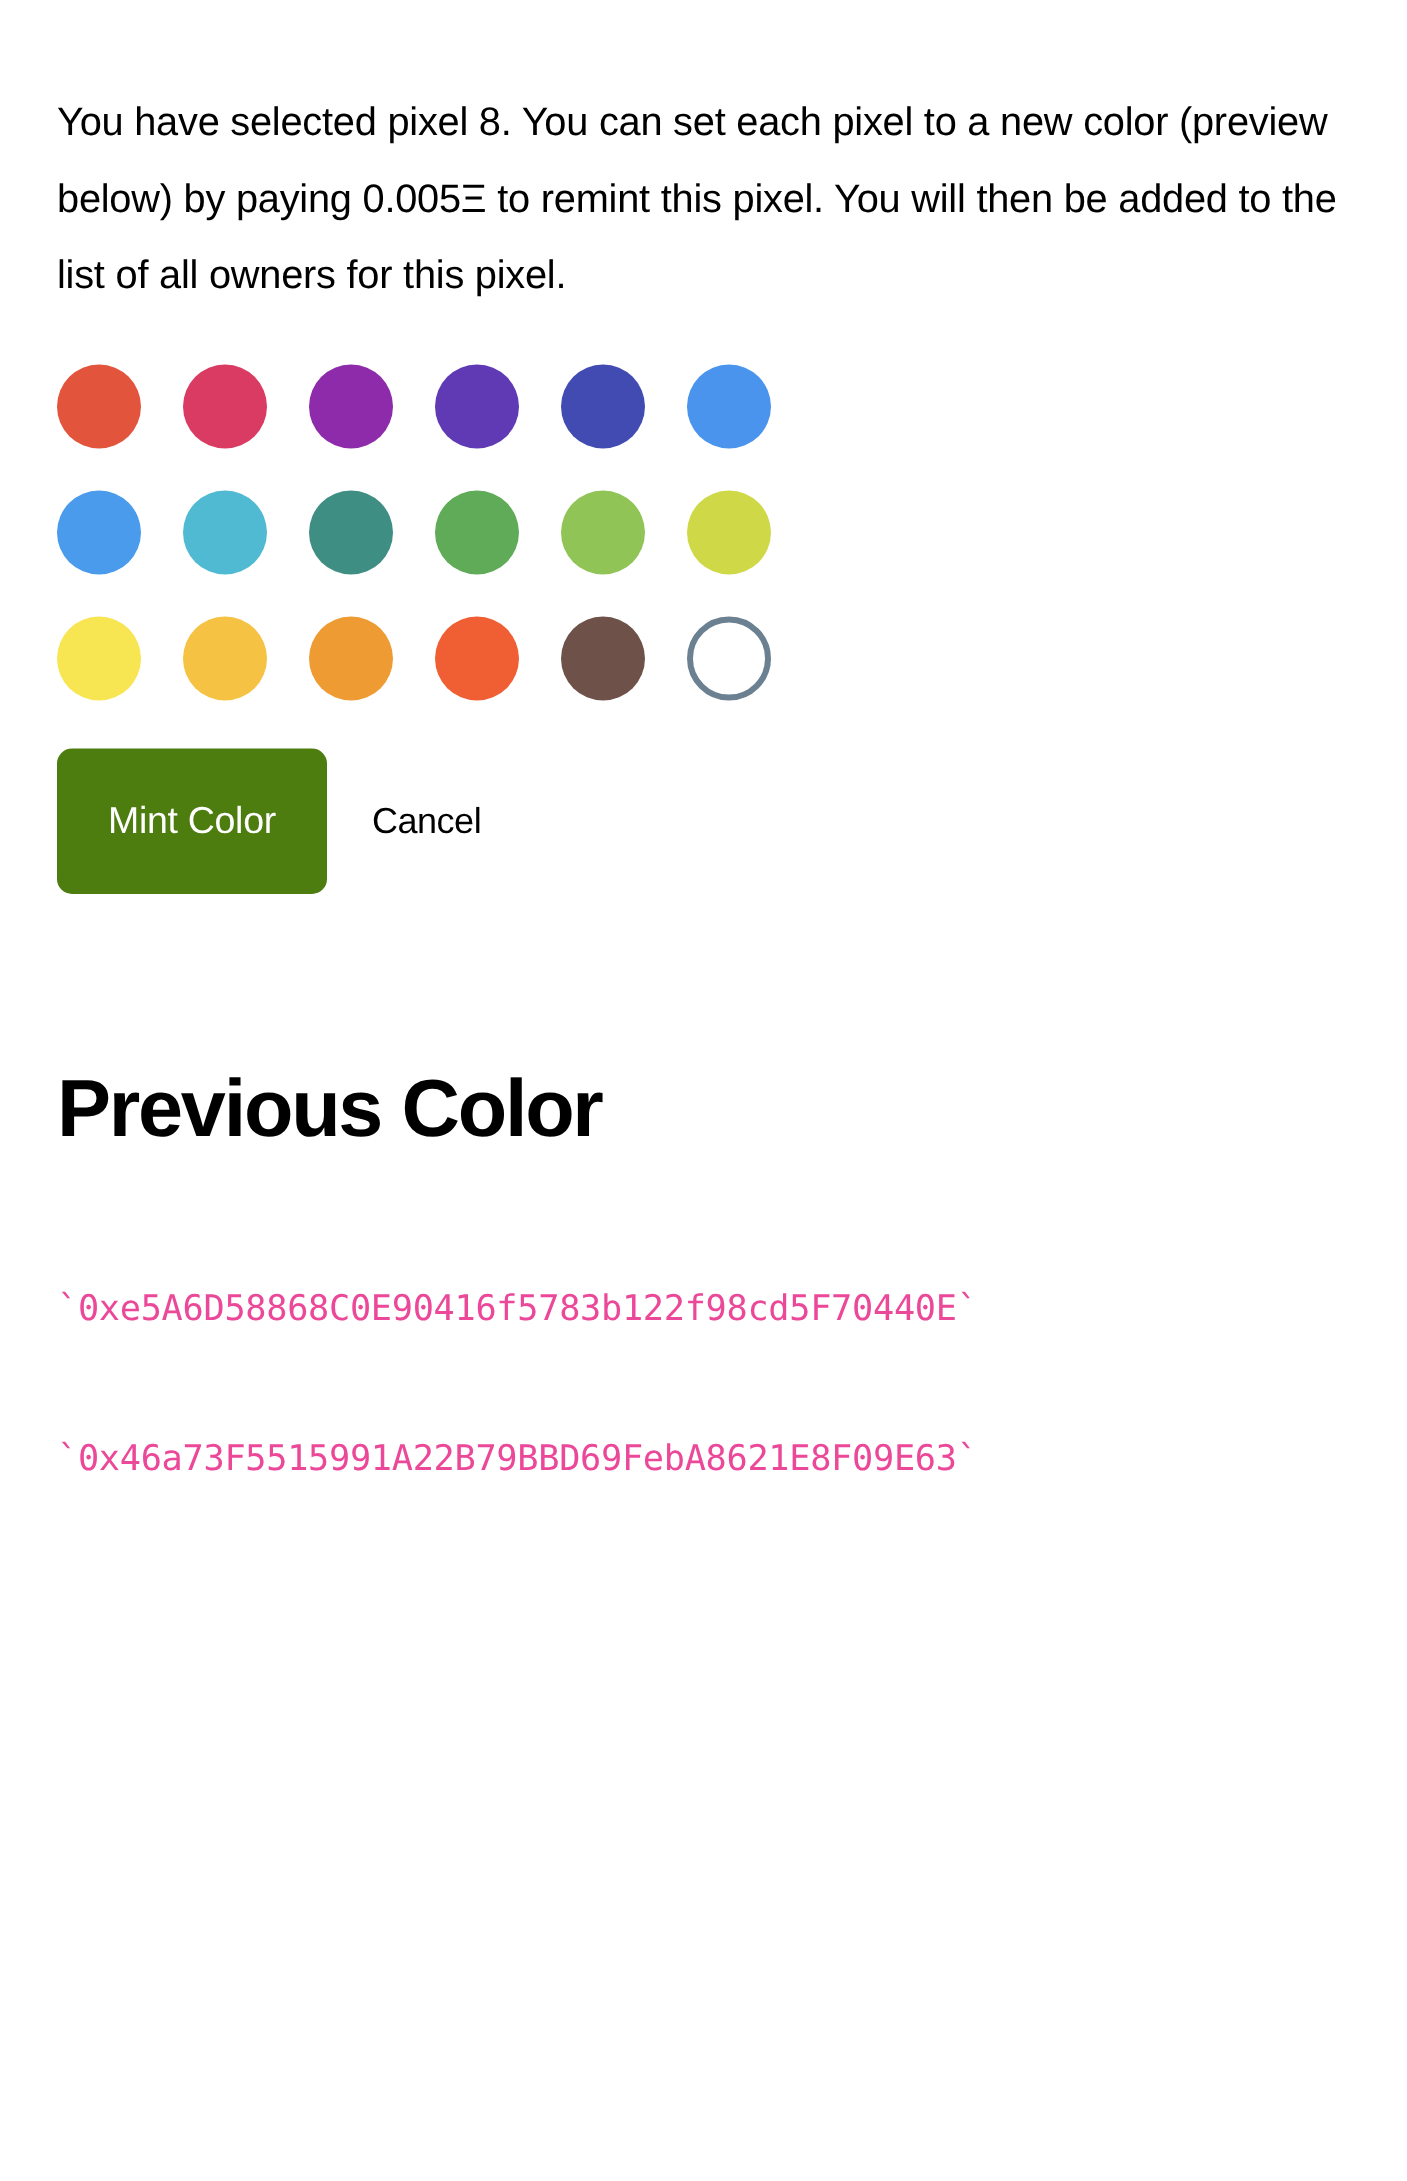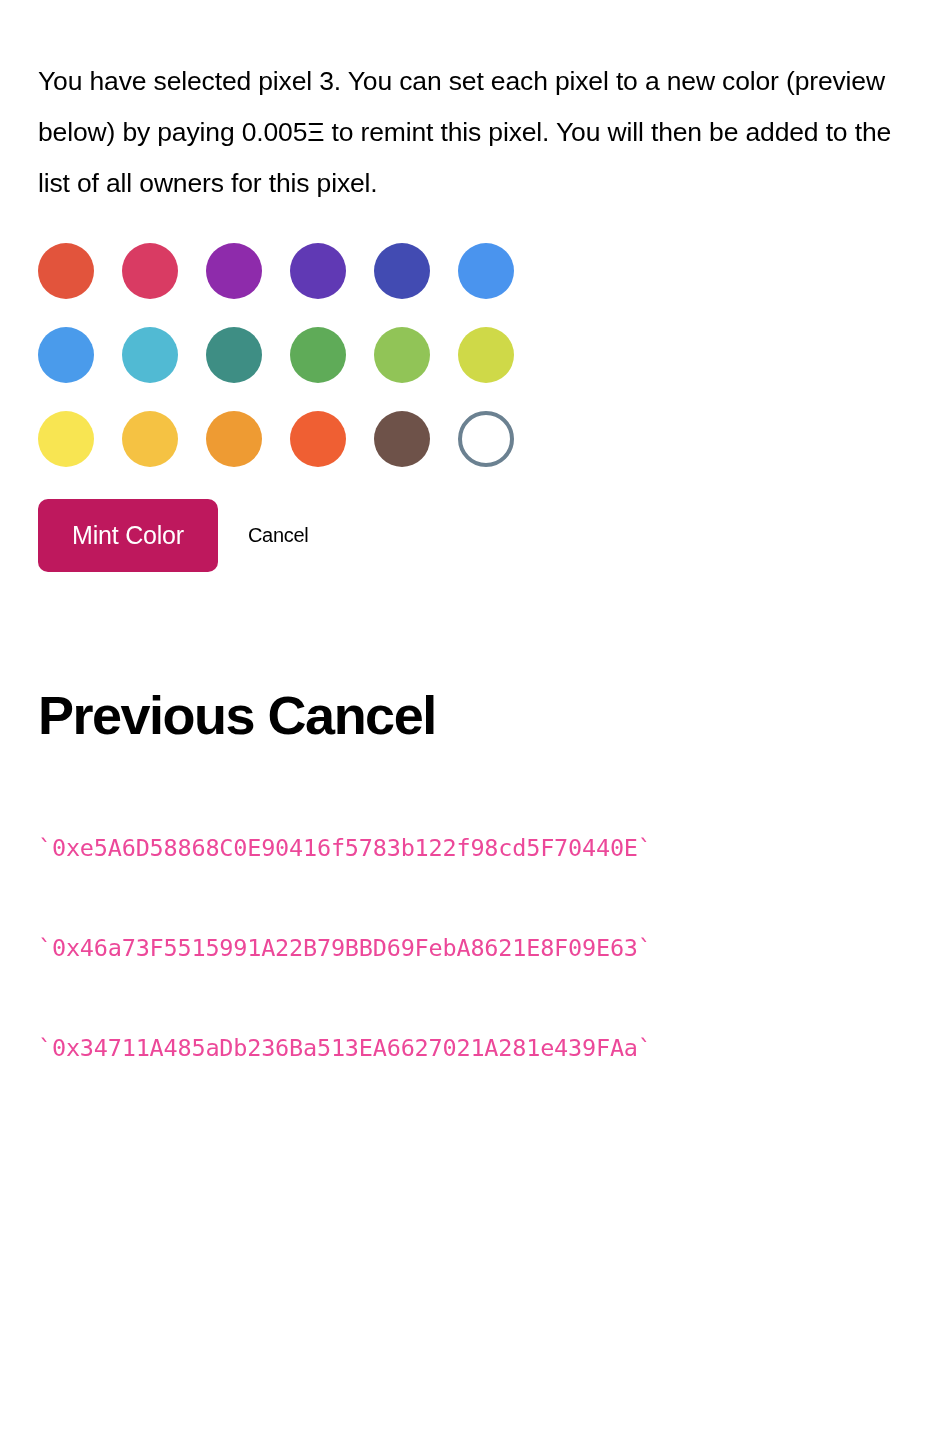--- a/index.html
+++ b/index.html
@@ -53,37 +53,37 @@
     background: #ffffff;
     border: 4px solid #6b8191;
   }
   .actions {
     display: flex;
     align-items: center;
     gap: 30px;
     margin-top: 28px;
   }
   .mint-button {
-    background: #be185d;
+    background: #4d7c0f;
     color: #ffffff;
     border: none;
     border-radius: 10px;
     font-family: "Liberation Sans", sans-serif;
     font-size: 25px;
     letter-spacing: -0.2px;
-    padding: 24px 34px;
+    padding: 36px 34px;
     cursor: pointer;
     line-height: 1;
   }
   .cancel-button {
     background: transparent;
     border: none;
     color: #000000;
     font-family: "Liberation Sans", sans-serif;
-    font-size: 20px;
+    font-size: 24px;
     letter-spacing: -0.3px;
     cursor: pointer;
     padding: 0;
   }
   .owners-title {
     font-size: 54px;
     font-weight: bold;
     letter-spacing: -1.5px;
     margin: 112px 0 0 0;
   }
@@ -103,21 +103,21 @@
   .owner-item:first-child {
     margin-top: 88px;
   }
 </style>
 </head>
 <body>
 
 <div class="page">
 
 
-  <p class="description">You have selected pixel 3. You can set each pixel to a new color (preview below) by paying 0.005Ξ to remint this pixel. You will then be added to the list of all owners for this pixel.</p>
+  <p class="description">You have selected pixel 8. You can set each pixel to a new color (preview below) by paying 0.005Ξ to remint this pixel. You will then be added to the list of all owners for this pixel.</p>
 
   <div class="palette">
     <div class="palette-row">
       <button class="swatch" style="background: rgb(226, 84, 60);"></button>
       <button class="swatch" style="background: rgb(217, 59, 99);"></button>
       <button class="swatch" style="background: rgb(142, 43, 171);"></button>
       <button class="swatch" style="background: rgb(96, 57, 180);"></button>
       <button class="swatch" style="background: rgb(66, 75, 178);"></button>
       <button class="swatch" style="background: rgb(74, 148, 238);"></button>
     </div>
@@ -137,21 +137,20 @@
       <button class="swatch" style="background: rgb(110, 82, 73);"></button>
       <button class="swatch ring" style="background: rgb(255, 255, 255); border-color: rgb(107, 129, 145);"></button>
     </div>
   </div>
 
   <div class="actions">
     <button class="mint-button">Mint Color</button>
     <button class="cancel-button">Cancel</button>
   </div>
 
-  <h2 class="owners-title">Previous Cancel</h2>
+  <h2 class="owners-title">Previous Color</h2>
 
   <ul class="owners-list">
     <li class="owner-item">`0xe5A6D58868C0E90416f5783b122f98cd5F70440E`</li>
     <li class="owner-item">`0x46a73F5515991A22B79BBD69FebA8621E8F09E63`</li>
-    <li class="owner-item">`0x34711A485aDb236Ba513EA6627021A281e439FAa`</li>
   </ul>
 
 </div>
 
 </body></html>

